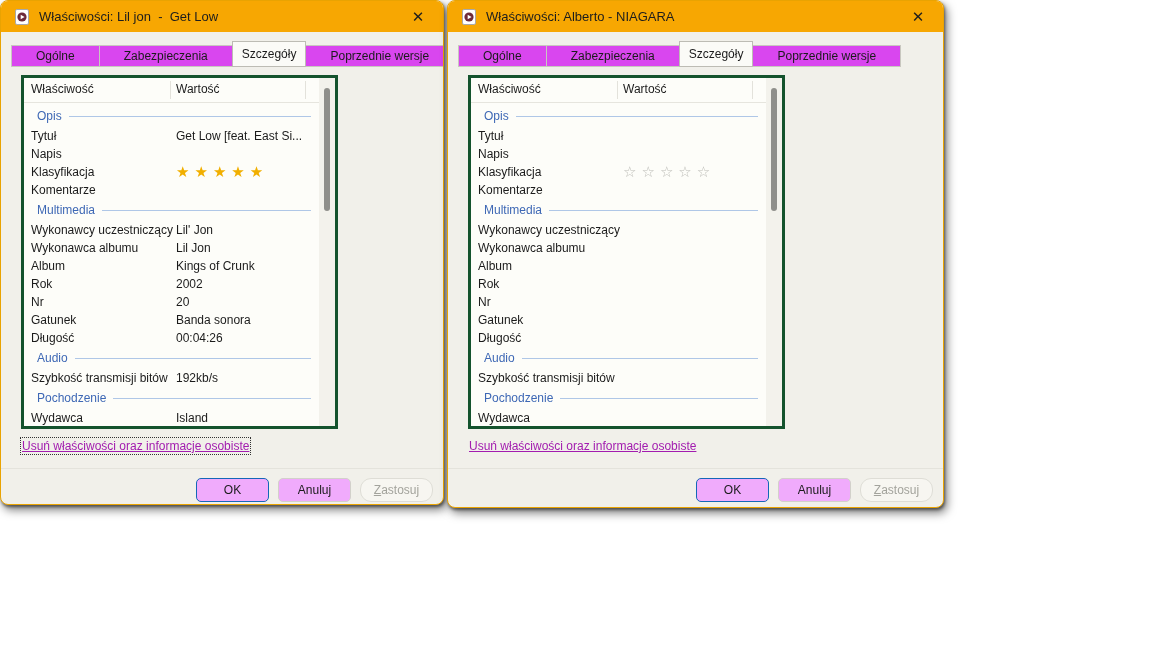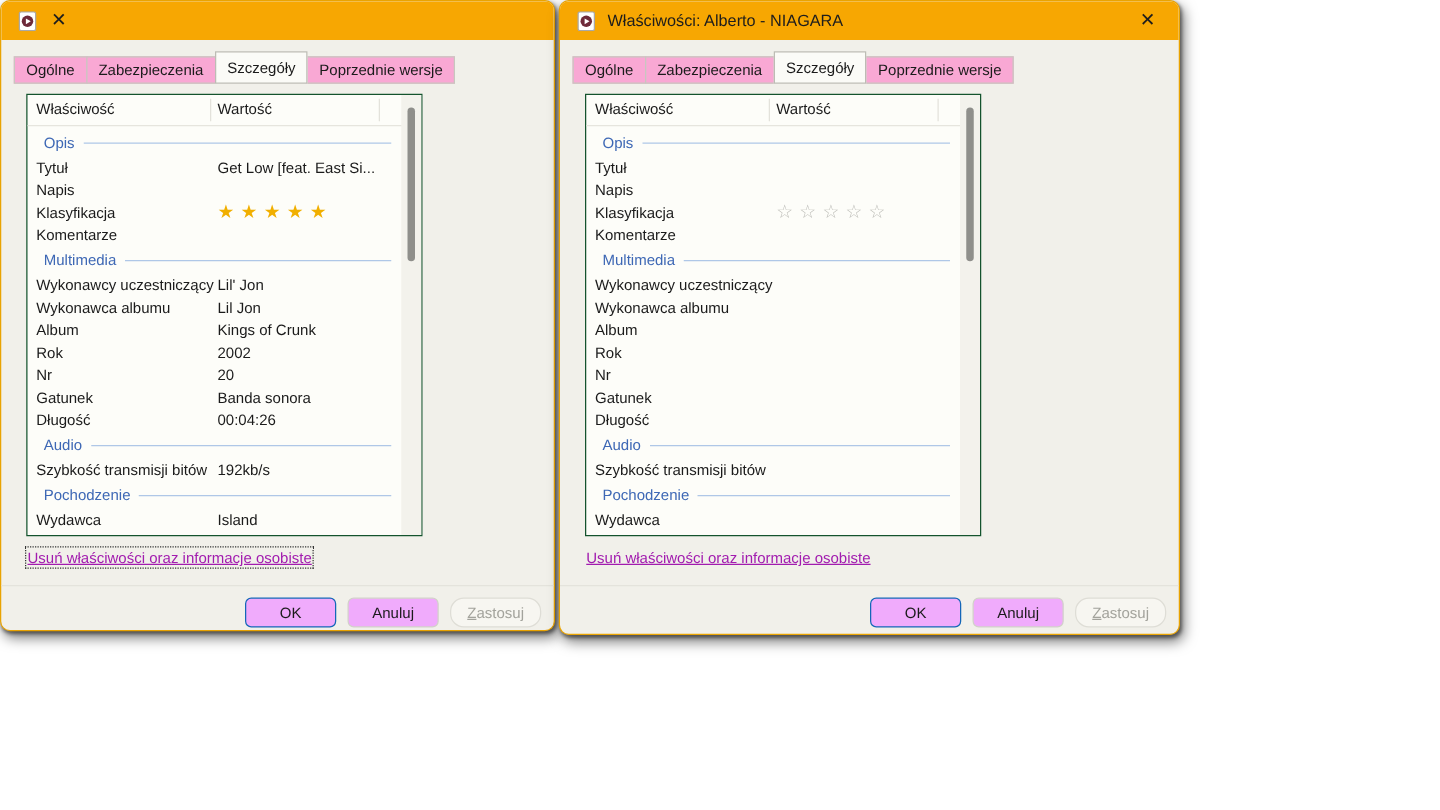--- a/index.html
+++ b/index.html
@@ -33,34 +33,34 @@
     width:34px;text-align:center;font-size:15px;color:#1d1d1d;cursor:default;
     line-height:31px;
   }
 
   
   .tabstrip{
     display:flex;align-items:flex-end;height:30px;padding-left:10px;
     margin-top:5px;position:relative;
   }
   .tab{
-    font-size:12px;height:20px;line-height:20px;padding:0 9px;
-    background:#f9a8d4;border:1px solid #C8C7BF;margin-right:-1px;
+    font-size:12px;height:20px;line-height:20px;padding:0 24px;
+    background:#d946ef;border:1px solid #C8C7BF;margin-right:-1px;
     color:#1b1b1b;white-space:nowrap;
   }
   .tab.active{
     height:24px;line-height:24px;background:#FBFBF7;border-color:#BDBCB4;
     position:relative;z-index:2;padding:0 9px;
   }
 
   
   .page{position:absolute;left:0;top:62px;right:0;bottom:0;}
   .panel{
     position:absolute;left:20px;top:12px;width:317px;height:354px;
-    background:#FDFDF9;border:1px solid #14532d;box-sizing:border-box;
+    background:#FDFDF9;border:3px solid #14532d;box-sizing:border-box;
   }
   .phead{position:relative;height:24px;width:300px;border-bottom:1px solid #E6E5DE;}
   .phead .col1,.phead .col2{
     position:absolute;top:4px;font-size:12px;color:#1b1b1b;
   }
   .phead .col1{left:7px;}
   .phead .col2{left:152px;}
   .phead .vdiv1,.phead .vdiv2{
     position:absolute;top:3px;bottom:3px;width:1px;background:#E3E2DB;
   }
@@ -111,20 +111,21 @@
 <div id="desktop">
     <div class="dialog win0">
     <div class="titlebar">
       <span class="app-icon">
         <svg width="16" height="16" viewBox="0 0 16 16">
           <rect x="1.5" y="0.5" width="13" height="15" rx="1.5" fill="#ffffff" stroke="#A9A9A9"></rect>
           <circle cx="8" cy="8" r="4.6" fill="#6E2A3A"></circle>
           <polygon points="6.7,5.7 10.6,8 6.7,10.3" fill="#ffffff"></polygon>
         </svg>
       </span>
+      <span class="titletext">Właściwości: Lil jon  -  Get Low</span>
       <span class="closebtn">✕</span>
     </div>
     <div class="tabstrip">
         <div class="tab"><span class="tlabel">Ogólne</span></div>
         <div class="tab"><span class="tlabel">Zabezpieczenia</span></div>
         <div class="tab active"><span class="tlabel">Szczegóły</span></div>
         <div class="tab"><span class="tlabel">Poprzednie wersje</span></div>
       </div>
     <div class="page">
       <div class="panel">

